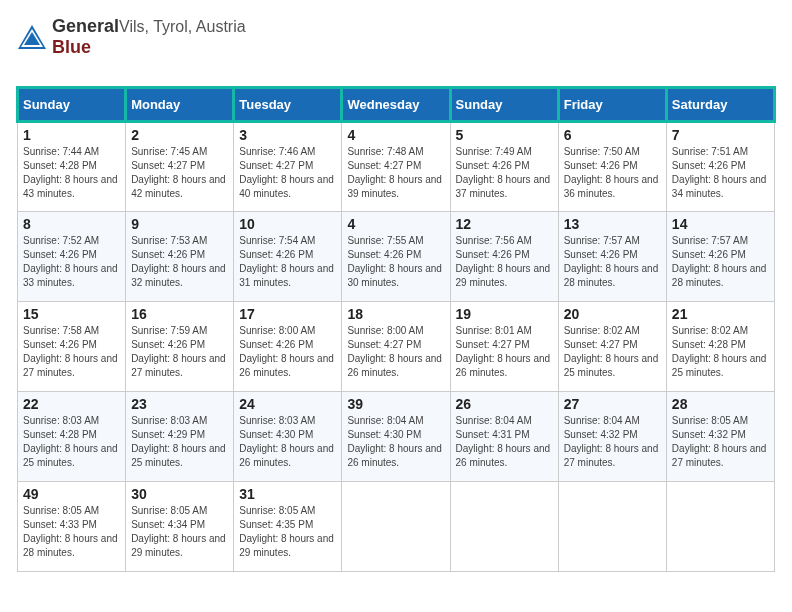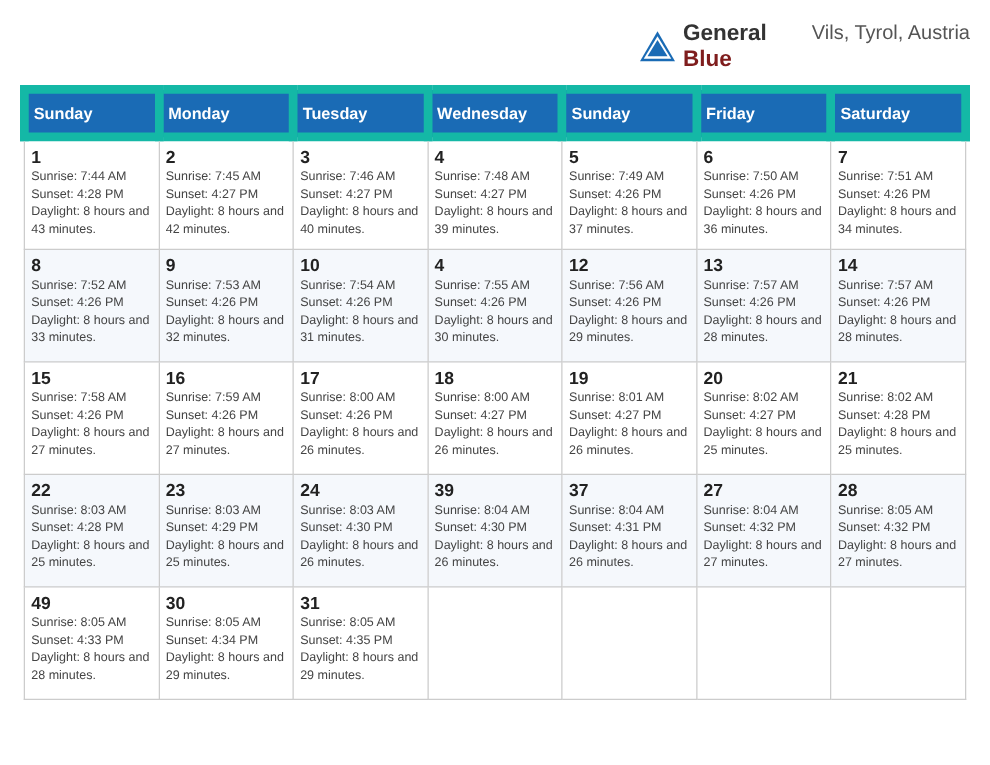--- a/index.html
+++ b/index.html
@@ -5,24 +5,23 @@
     * { box-sizing: border-box; margin: 0; padding: 0; }
     body {
       font-family: Arial, sans-serif;
       background: #fff;
       width: 792px;
       min-height: 612px;
       padding: 16px;
     }
     .header {
       display: flex;
-      justify-content: flex-end;
+      justify-content: flex-start;
       align-items: flex-start;
-      margin-bottom: 10px;
-      gap: 36px;
+      margin-bottom: 28px;
     }
     .logo {
       display: flex;
       align-items: center;
       gap: 4px;
     }
     .title-area { text-align: right; }
     .month-title { font-size: 36px; font-weight: bold; color: #333; }
     .location { font-size: 16px; color: #555; margin-top: 2px; }
 
@@ -31,21 +30,21 @@
       border-collapse: collapse;
       table-layout: fixed;
     }
     .calendar thead th {
       background-color: #1a6bb5;
       color: #fff;
       font-size: 13px;
       font-weight: bold;
       padding: 8px 4px;
       text-align: left;
-      border: 7px solid #14b8a6;
+      border: 3px solid #14b8a6;
     }
     .calendar tbody td {
       vertical-align: top;
       border: 1px solid #ccc;
       padding: 4px 5px;
       font-size: 10.5px;
       color: #333;
       min-height: 80px;
       height: 90px;
       background: #fff;
@@ -205,21 +204,21 @@
         </td>
         <td>
           <span class="day-number">24</span>
           <div class="day-info">Sunrise: 8:03 AM<br>Sunset: 4:30 PM<br>Daylight: 8 hours and 26 minutes.</div>
         </td>
         <td>
           <span class="day-number">39</span>
           <div class="day-info">Sunrise: 8:04 AM<br>Sunset: 4:30 PM<br>Daylight: 8 hours and 26 minutes.</div>
         </td>
         <td>
-          <span class="day-number">37</span>
+          <span class="day-number">26</span>
           <div class="day-info">Sunrise: 8:04 AM<br>Sunset: 4:31 PM<br>Daylight: 8 hours and 26 minutes.</div>
         </td>
         <td>
           <span class="day-number">27</span>
           <div class="day-info">Sunrise: 8:04 AM<br>Sunset: 4:32 PM<br>Daylight: 8 hours and 27 minutes.</div>
         </td>
         <td>
           <span class="day-number">28</span>
           <div class="day-info">Sunrise: 8:05 AM<br>Sunset: 4:32 PM<br>Daylight: 8 hours and 27 minutes.</div>
         </td>

